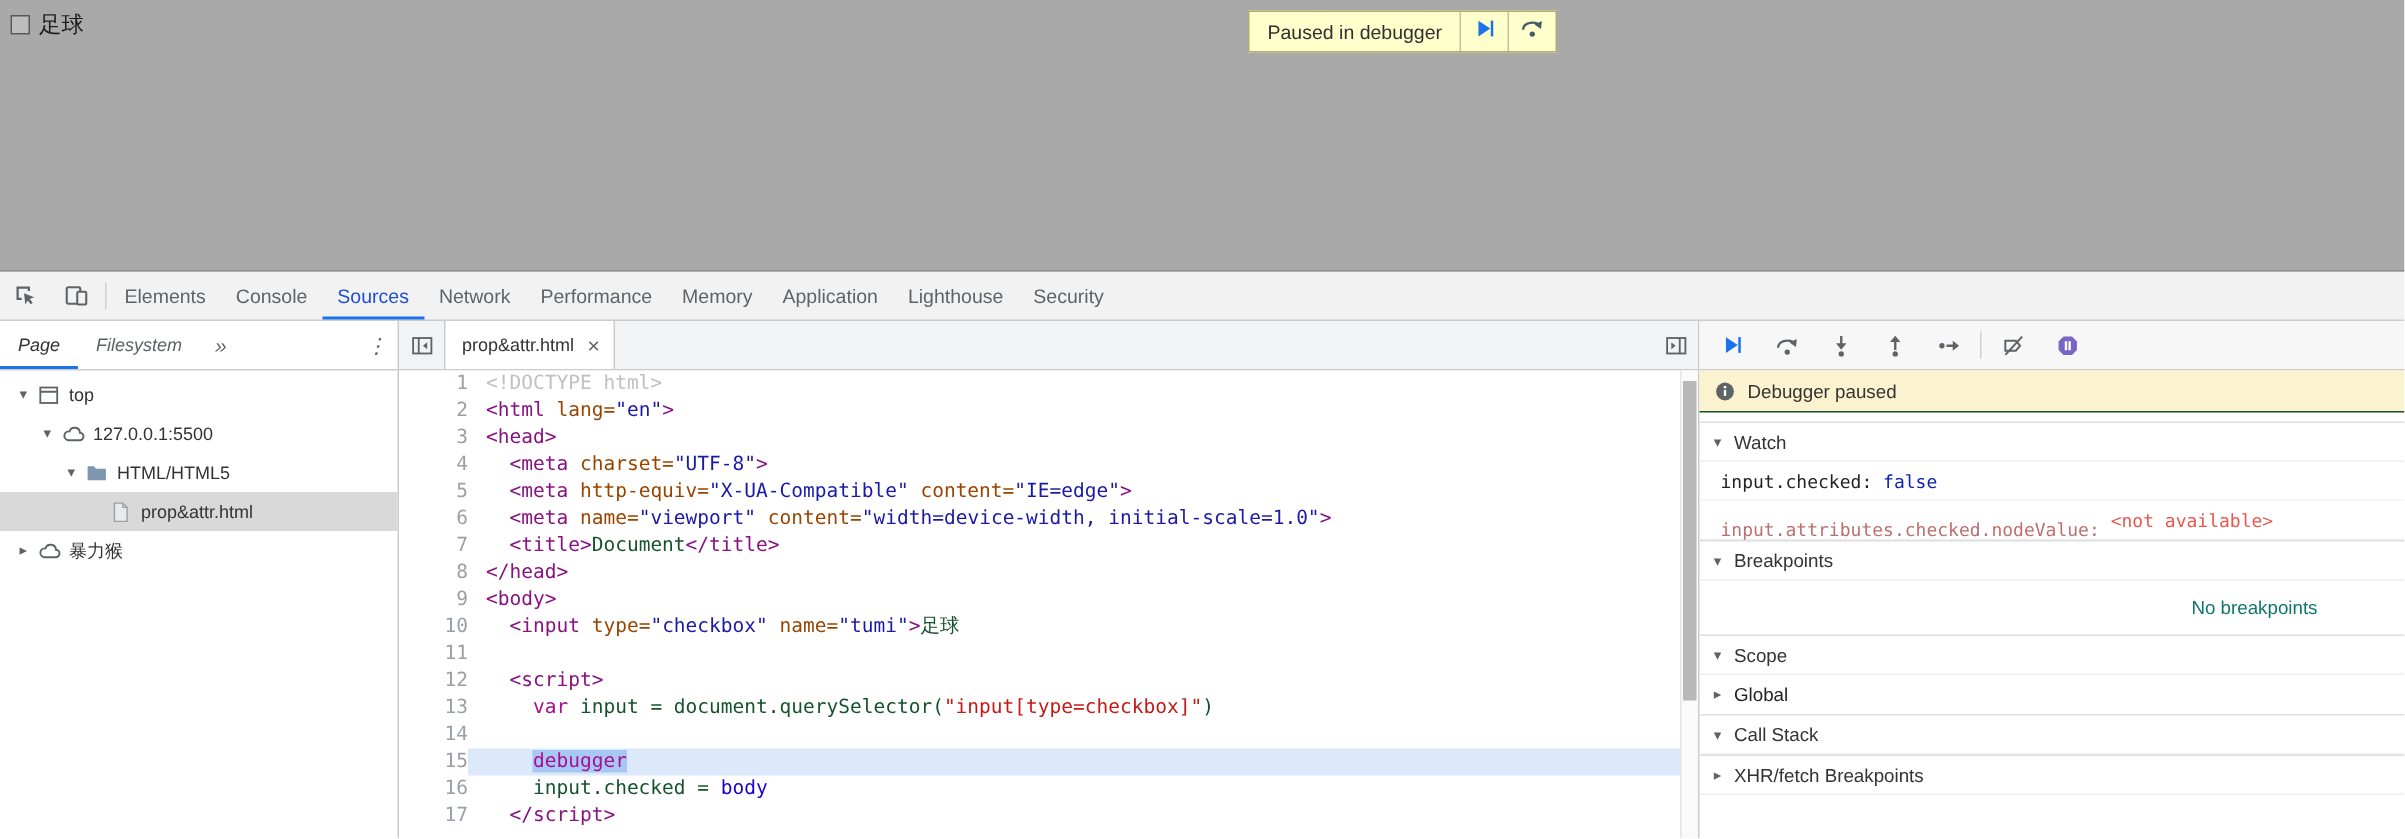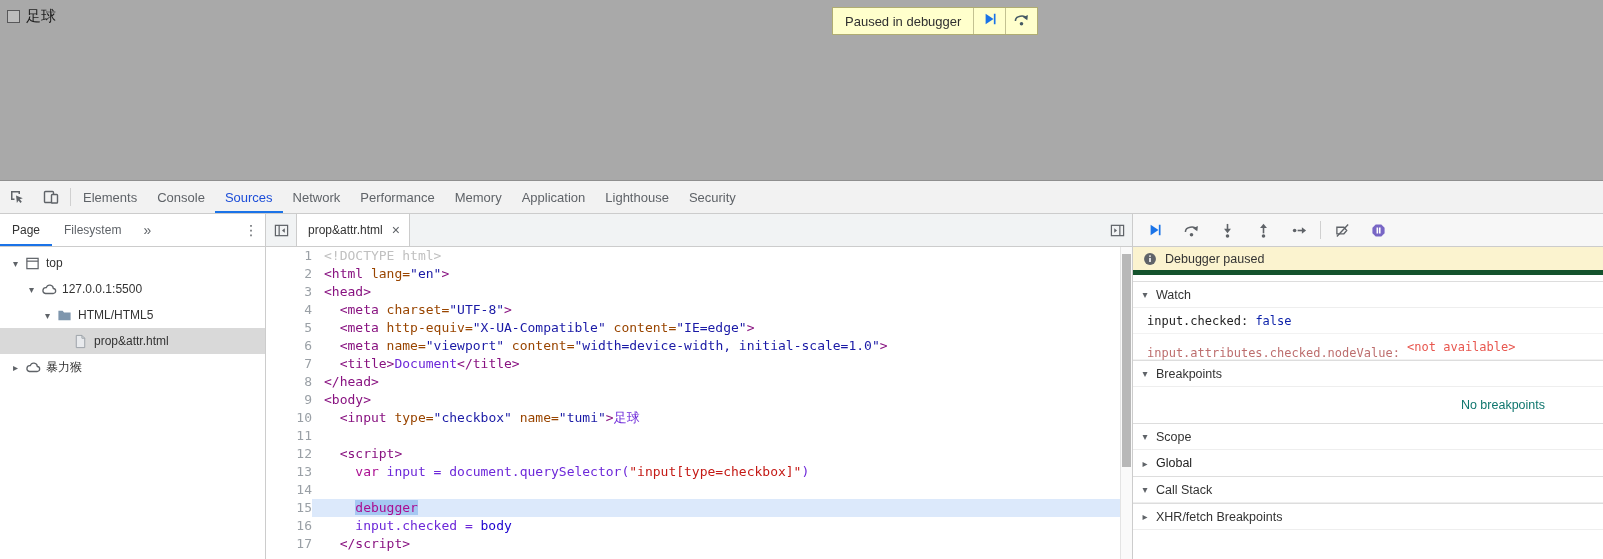--- a/index.html
+++ b/index.html
@@ -27,21 +27,21 @@
   .vsep { width:1px; height:18px; background:#d0d0d0; align-self:center; margin:0 2px; }
   .main-tabs { display:flex; align-items:stretch; }
   .main-tab { padding:0 10px; display:flex; align-items:center; font-size:13px; color:#5f6368; position:relative; cursor:pointer; }
   .main-tab.active { color:#1d4ed8; }
   .main-tab.active::after { content:''; position:absolute; left:0; right:0; bottom:0; height:2px; background:var(--accent,#1a73e8); }
 
   .dt-body { flex:1; display:flex; min-height:0; }
 
   
   .navigator { width:266px; border-right:1px solid #ccc; display:flex; flex-direction:column; flex:none; }
-  .nav-tabbar { height:33px; border-bottom:1px solid #ccc; display:flex; align-items:stretch; flex:none; }
+  .nav-tabbar { height:33px; border-bottom:1px solid #ccc; display:flex; align-items:stretch; flex:none;font-style:italic; }
   .nav-tab { padding:0 12px; display:flex; align-items:center; font-size:12px; color:#5f6368; position:relative; cursor:pointer; }
   .nav-tab.active { color:#333; }
   .nav-tab.active::after { content:''; position:absolute; left:0; right:0; bottom:0; height:2px; background:var(--accent,#1a73e8); }
   .nav-overflow { display:flex; align-items:center; padding:0 10px; color:#5f6368; font-size:14px; cursor:pointer; }
   .nav-spacer { flex:1; }
   .nav-menu { width:28px; display:flex; align-items:center; justify-content:center; color:#5f6368; font-size:14px; cursor:pointer; }
   .nav-tree { flex:1; padding-top:3px; overflow:hidden; }
   .tree-row { height:26px; display:flex; align-items:center; font-size:12px; color:#333; cursor:pointer; }
   .tree-row.selected { background:var(--sel-row,#d9d9d9); }
   .tree-arrow { width:15px; flex:none; text-align:center; color:#5f6368; font-size:10px; }
@@ -60,33 +60,33 @@
   .gutter { width:46px; flex:none; text-align:right; padding-right:0; color:#9aa0a6; cursor:pointer; }
   .line-content { flex:1; padding-left:12px; white-space:pre; color:#222; cursor:text; }
   .code-line.current .line-content { background:var(--exec-line,#dce9fb); }
   .tok-doctype { color:var(--tok-doctype,#c0c0c0); }
   .tok-tag { color:var(--tok-tag,#881280); }
   .tok-attribute { color:var(--tok-attribute,#994500); }
   .tok-attr_value { color:var(--tok-attr_value,#1a1aa6); }
   .tok-keyword { color:var(--tok-keyword,#aa0d91); }
   .tok-string { color:var(--tok-string,#c41a16); }
   .tok-atom { color:var(--tok-atom,#1c00cf); }
-  .tok-plain { color:#6d28d9; }
+  .tok-plain { color:#14532d; }
   .tok-exec { background:var(--exec-token,#a6c8f2); }
   .vscroll { position:absolute; right:0; top:33px; bottom:0; width:12px; background:#fafafa; border-left:1px solid #e4e4e4; }
   .vscroll .thumb { position:absolute; left:1px; top:7px; width:9px; height:213px; background:#b8b8b8; cursor:pointer; }
 
   
   .debugpane { width:471px; border-left:1px solid #ccc; display:flex; flex-direction:column; flex:none; font-size:12.5px; }
   .debug-toolbar { height:33px; background:#f7f7f7; border-bottom:1px solid #ccc; display:flex; align-items:center; padding-left:4px; flex:none; }
   .dbg-btn { width:36px; height:26px; display:flex; align-items:center; justify-content:center; color:#5f6368; cursor:pointer; }
   .dbg-btn[data-name="resume-button"] { color:var(--accent,#1a73e8); }
   .dbg-btn[data-name="pause-on-exceptions-button"] { color:#7866c5; }
   .dbg-sep { width:1px; height:18px; background:#d0d0d0; margin:0 3px; }
-  .paused-row { height:28px; background:var(--paused-bg,#fbf3cf); border-bottom:5px solid #14532d; display:flex; align-items:center; gap:8px; padding:0 10px; color:#333; margin-bottom:6px; flex:none; }
+  .paused-row { height:28px; background:var(--paused-bg,#fbf3cf); border-bottom:1px solid #14532d; display:flex; align-items:center; gap:8px; padding:0 10px; color:#333; margin-bottom:6px; flex:none; }
   .info-ic { display:flex; align-items:center; }
   .section { border-top:1px solid #ddd; }
   .sect-header { height:26px; display:flex; align-items:center; gap:6px; padding-left:7px; color:#333; cursor:pointer; border-bottom:1px solid #eee; }
   .sect-arrow { color:#5f6368; font-size:10px; width:10px; text-align:center; }
   .watch-row { height:26px; display:flex; align-items:center; padding-left:14px; font-family:"DejaVu Sans Mono","Liberation Mono",monospace; font-size:12px; border-bottom:1px solid #f2f2f2; cursor:pointer; }
   .watch-name { color:#222; white-space:pre; }
   .watch-name.err { color:var(--err-name,#bd6e6e);margin-top:12px; }
   .watch-val.boolean { color:var(--bool-blue,#0d22aa); }
   .watch-val.err { color:var(--err-red,#e8564e); }
   .empty-row { height:36px; display:flex; align-items:center; justify-content:flex-end; padding-right:58px; color:#0f766e; }

